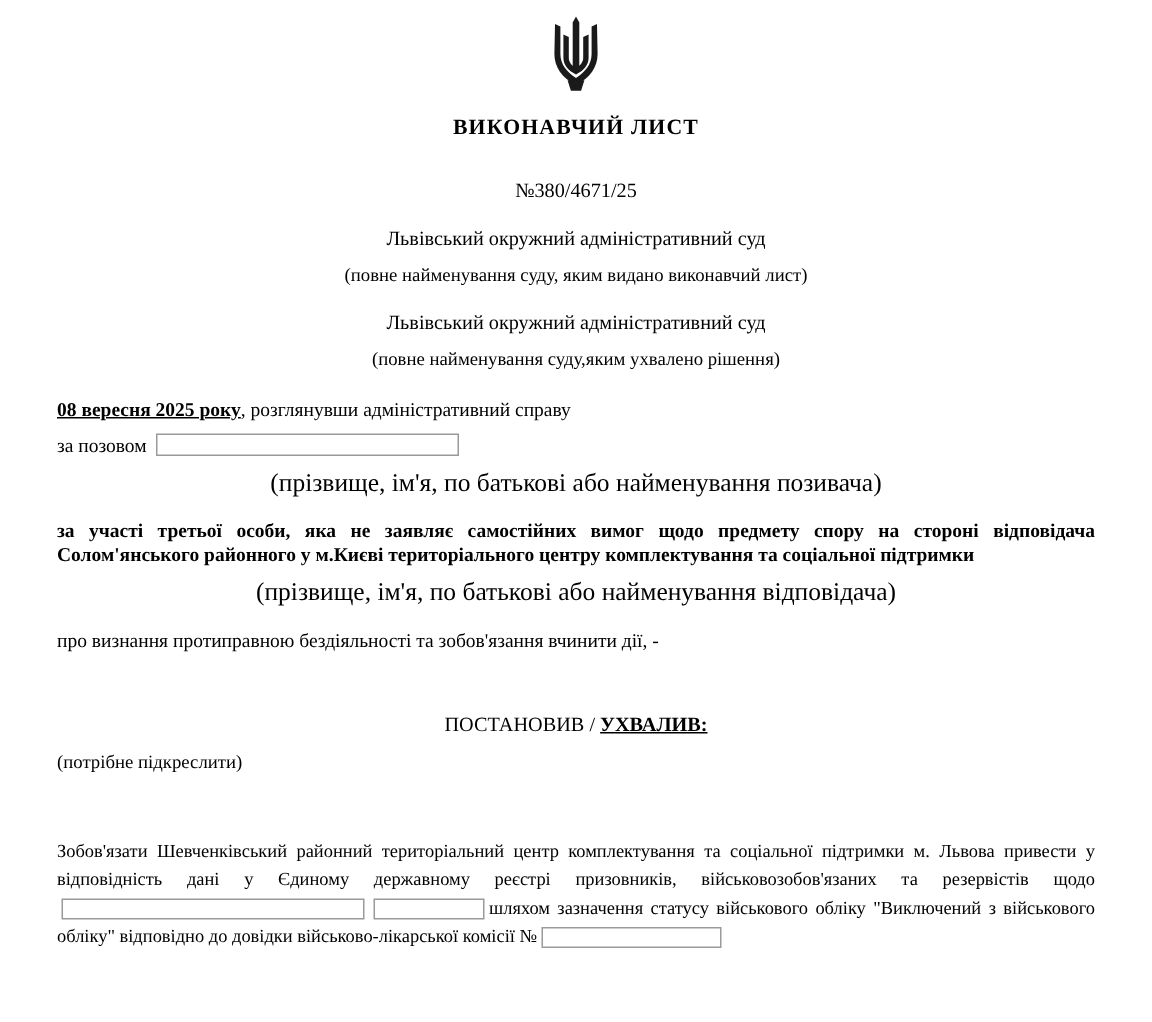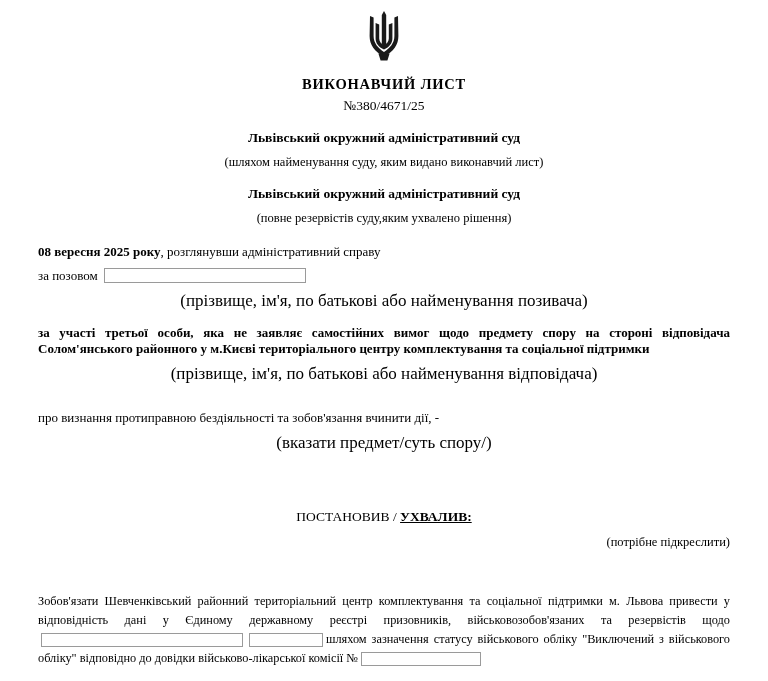--- a/index.html
+++ b/index.html
@@ -32,41 +32,41 @@
   .title {
     text-align: center;
     font-weight: bold;
     font-size: 14.5px;
     letter-spacing: 0.8px;
     margin-top: 10px;
   }
   .docnum {
     text-align: center;
     font-size: 13.5px;
-    margin-top: 5px;
+    margin-top: 25px;
   }
   .court-name {
     text-align: center;
-    font-weight: bold;
+    font-weight: normal;
     font-size: 13.5px;
     margin-top: 16px;
   }
   .caption {
     text-align: center;
     font-size: 12.5px;
     margin-top: 9px;
   }
   .body-block {
     margin: 0 38px;
   }
   .line-date {
     font-size: 13px;
     margin-top: 18px;
   }
-  .line-date b { font-weight: bold; }
+  .line-date b { font-weight: bold; text-decoration: underline; }
   .field-row {
     display: flex;
     align-items: flex-end;
     font-size: 13px;
     margin-top: 8px;
   }
   .field-row .lbl { white-space: nowrap; }
   .redact {
     display: inline-block;
     height: 13px;
@@ -91,32 +91,32 @@
   }
   .para-bold {
     font-size: 13px;
     font-weight: bold;
     margin-top: 14px;
     text-align: justify;
   }
   .para-bold .prefix { font-weight: normal; }
   .para {
     font-size: 13px;
-    margin-top: 26px;
+    margin-top: 14px;
     text-align: justify;
   }
   .decision {
     text-align: center;
     font-size: 13.5px;
-    margin-top: 56px;
+    margin-top: 40px;
   }
   .decision .u { text-decoration: underline; font-weight: bold; }
   .decision .plain { font-weight: normal; }
   .underline-note {
-    text-align: right;
+    text-align: left;
     font-size: 12.5px;
     margin-top: 10px;
   }
   .main-text {
     font-size: 12.3px;
     margin-top: 42px;
     text-align: justify;
     line-height: 1.55;
   }
 </style>
@@ -137,44 +137,43 @@
           <path d="M13.4 43.5 L24.6 43.5 L22.4 50.5 L15.6 50.5 Z"></path>
         </g>
       </svg>
     </span>
   </div>
 
   <div class="title">ВИКОНАВЧИЙ ЛИСТ</div>
   <div class="docnum">№380/4671/25</div>
 
   <div class="court-name">Львівський окружний адміністративний суд</div>
-  <div class="caption">(шляхом найменування суду, яким видано виконавчий лист)</div>
+  <div class="caption">(повне найменування суду, яким видано виконавчий лист)</div>
 
   <div class="court-name">Львівський окружний адміністративний суд</div>
-  <div class="caption">(повне резервістів суду,яким ухвалено рішення)</div>
+  <div class="caption">(повне найменування суду,яким ухвалено рішення)</div>
 
   <div class="body-block">
 
     <div class="line-date">
       <b>08 вересня 2025 року</b><span>, розглянувши адміністративний справу</span>
     </div>
 
     <div class="field-row">
       <span class="lbl">за позовом</span>
       <span class="redact" style="width:200px;"></span>
     </div>
     <div class="sub-caption">(прізвище, ім'я, по батькові або найменування позивача)</div>
 
 
     <div class="para-bold">за участі третьої особи, яка не заявляє самостійних вимог щодо предмету спору на стороні відповідача Солом'янського районного у м.Києві територіального центру комплектування та соціальної підтримки</div>
 
     <div class="sub-caption">(прізвище, ім'я, по батькові або найменування відповідача)</div>
 
     <div class="para">про визнання протиправною бездіяльності та зобов'язання вчинити дії, -</div>
-    <div class="sub-caption">(вказати предмет/суть спору/)</div>
 
     <div class="decision">
       <span class="plain">ПОСТАНОВИВ / </span><span class="u">УХВАЛИВ:</span>
     </div>
     <div class="underline-note">(потрібне підкреслити)</div>
 
     <div class="main-text">
       <span>Зобов'язати Шевченківський районний територіальний центр комплектування та соціальної підтримки м. Львова привести у відповідність дані у Єдиному державному реєстрі призовників, військовозобов'язаних та резервістів щодо</span><span class="redact-inline" style="width:200px;"></span><span class="redact-inline" style="width:72px;"></span><span>шляхом зазначення статусу військового обліку "Виключений з військового обліку" відповідно до довідки військово-лікарської комісії №</span><span class="redact-inline" style="width:118px;"></span>
     </div>
 

